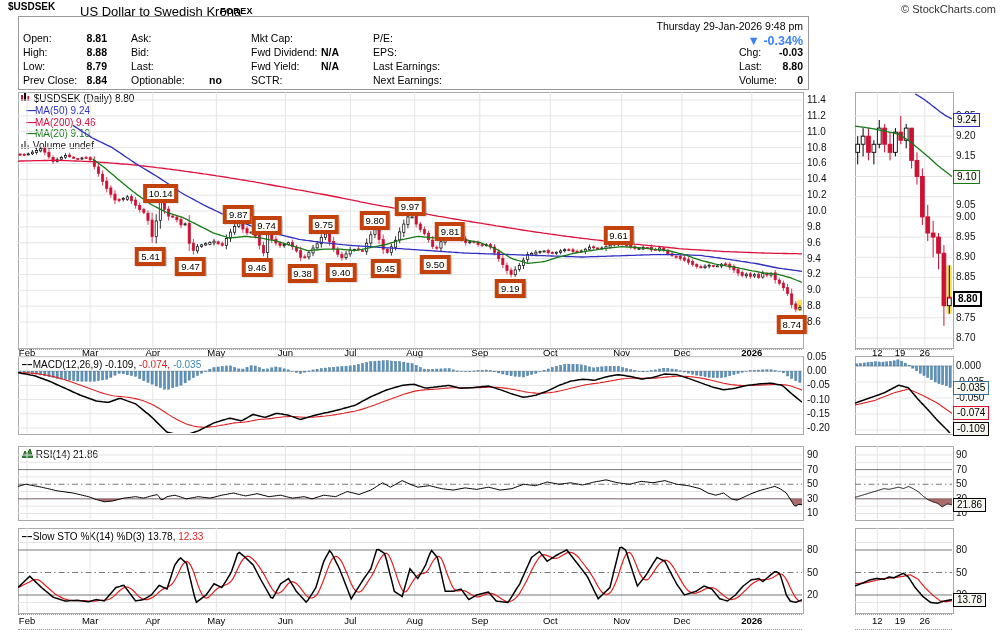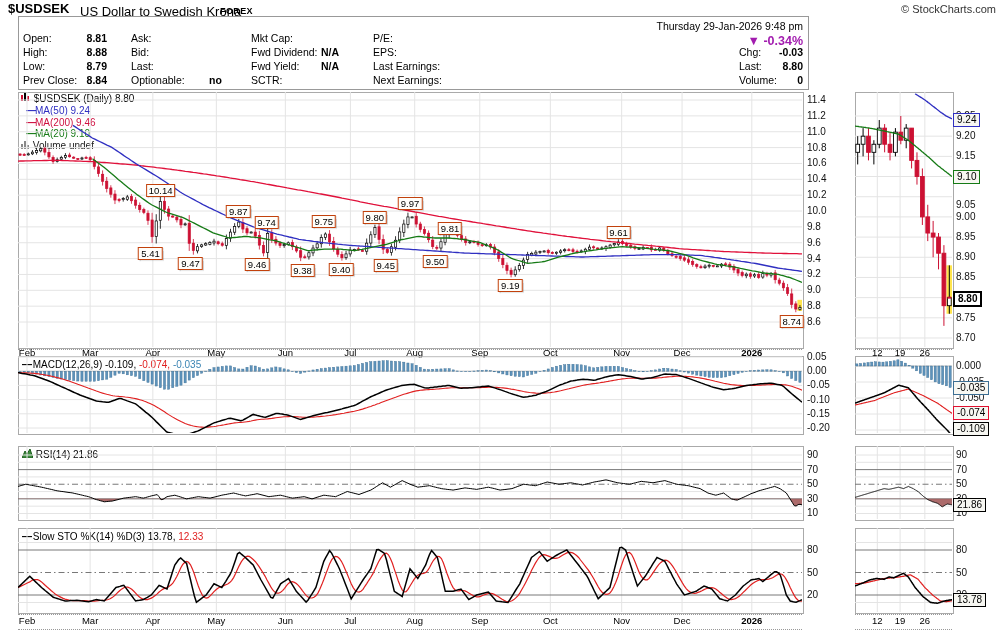--- a/index.html
+++ b/index.html
@@ -1,49 +1,49 @@
 <!DOCTYPE html>
 <html><head>
 <meta charset="utf-8">
 <style>
   html,body{margin:0;padding:0;background:#fff;}
   #page{position:relative;width:1000px;height:633px;background:#fff;overflow:hidden;
         font-family:"Liberation Sans",sans-serif;color:#000;}
   .abs{position:absolute;}
-  #symbol-title{left:8px;top:1px;font-size:13px;font-weight:bold;}
+  #symbol-title{left:8px;top:1px;font-size:10px;font-weight:bold;}
   #symbol-desc{left:80px;top:4px;font-size:13px;}
   #symbol-exch{left:220px;top:6px;font-size:9px;font-weight:bold;letter-spacing:.4px;}
   #copyright{right:4px;top:3px;font-size:11px;color:#333;}
   #quote-box{left:18px;top:16px;width:789px;height:72px;border:1px solid #999;background:#fff;}
   .q-label{position:absolute;font-size:10.5px;white-space:nowrap;}
   .q-value{position:absolute;font-size:10.5px;font-weight:bold;white-space:nowrap;}
   .q-right{text-align:right;}
   #date-line{position:absolute;right:5px;top:3px;font-size:10.5px;}
   #pct-line{position:absolute;right:5px;top:17px;font-size:12.5px;font-weight:bold;}
   .panel-frame{position:absolute;border:1px solid #aaa;background:#fff;}
   svg{position:absolute;display:block;overflow:hidden;}
   .ax{position:absolute;font-size:10px;line-height:10px;color:#111;white-space:nowrap;}
   .month{position:absolute;font-size:9.5px;line-height:10px;color:#000;transform:translateX(-50%);white-space:nowrap;}
   .month.bold{font-weight:bold;}
-  .anno{position:absolute;font-size:9.5px;line-height:11px;border:1px solid #c2410c;
+  .anno{position:absolute;font-size:9.5px;line-height:11px;border:4px solid #c2410c;
         background:#fffefa;padding:0 2px;transform:translateX(-50%);
         box-shadow:1px 1px 1px rgba(0,0,0,.18);white-space:nowrap;}
   .badge{position:absolute;font-size:10px;line-height:12px;padding:0 3px;border:1px solid #000;
          background:#f7f7f2;white-space:nowrap;}
   .badge.blue{border-color:#2f2fc1;}
   .badge.green{border-color:#157a15;}
   .badge.red{border-color:#e01030;}
   .badge.steel{border-color:#3c6e93;}
   .badge.last{border-width:2px;font-weight:bold;background:#fff;}
   .legend{position:absolute;font-size:10px;line-height:11px;white-space:nowrap;}
   .lg-blue{color:#2f2fc1;}.lg-red{color:#cf1040;}.lg-green{color:#157a15;}
   .lg-steel{color:#3c85b4;}.lg-sigred{color:#e02020;}
   .dash{font-weight:bold;letter-spacing:-1px;}
   .tickrow{position:absolute;border-top:1px dotted #999;height:0;}
-  .crimson{color:#a21caf;}
+  .crimson{color:#3b82f6;}
 </style>
 </head>
 <body>
 
 <div id="page">
 
   <div class="abs" id="symbol-title">$USDSEK</div>
   <div class="abs" id="symbol-desc">US Dollar to Swedish Krona</div>
   <div class="abs" id="symbol-exch">FOREX</div>
   <div class="abs" id="copyright">© StockCharts.com</div>

